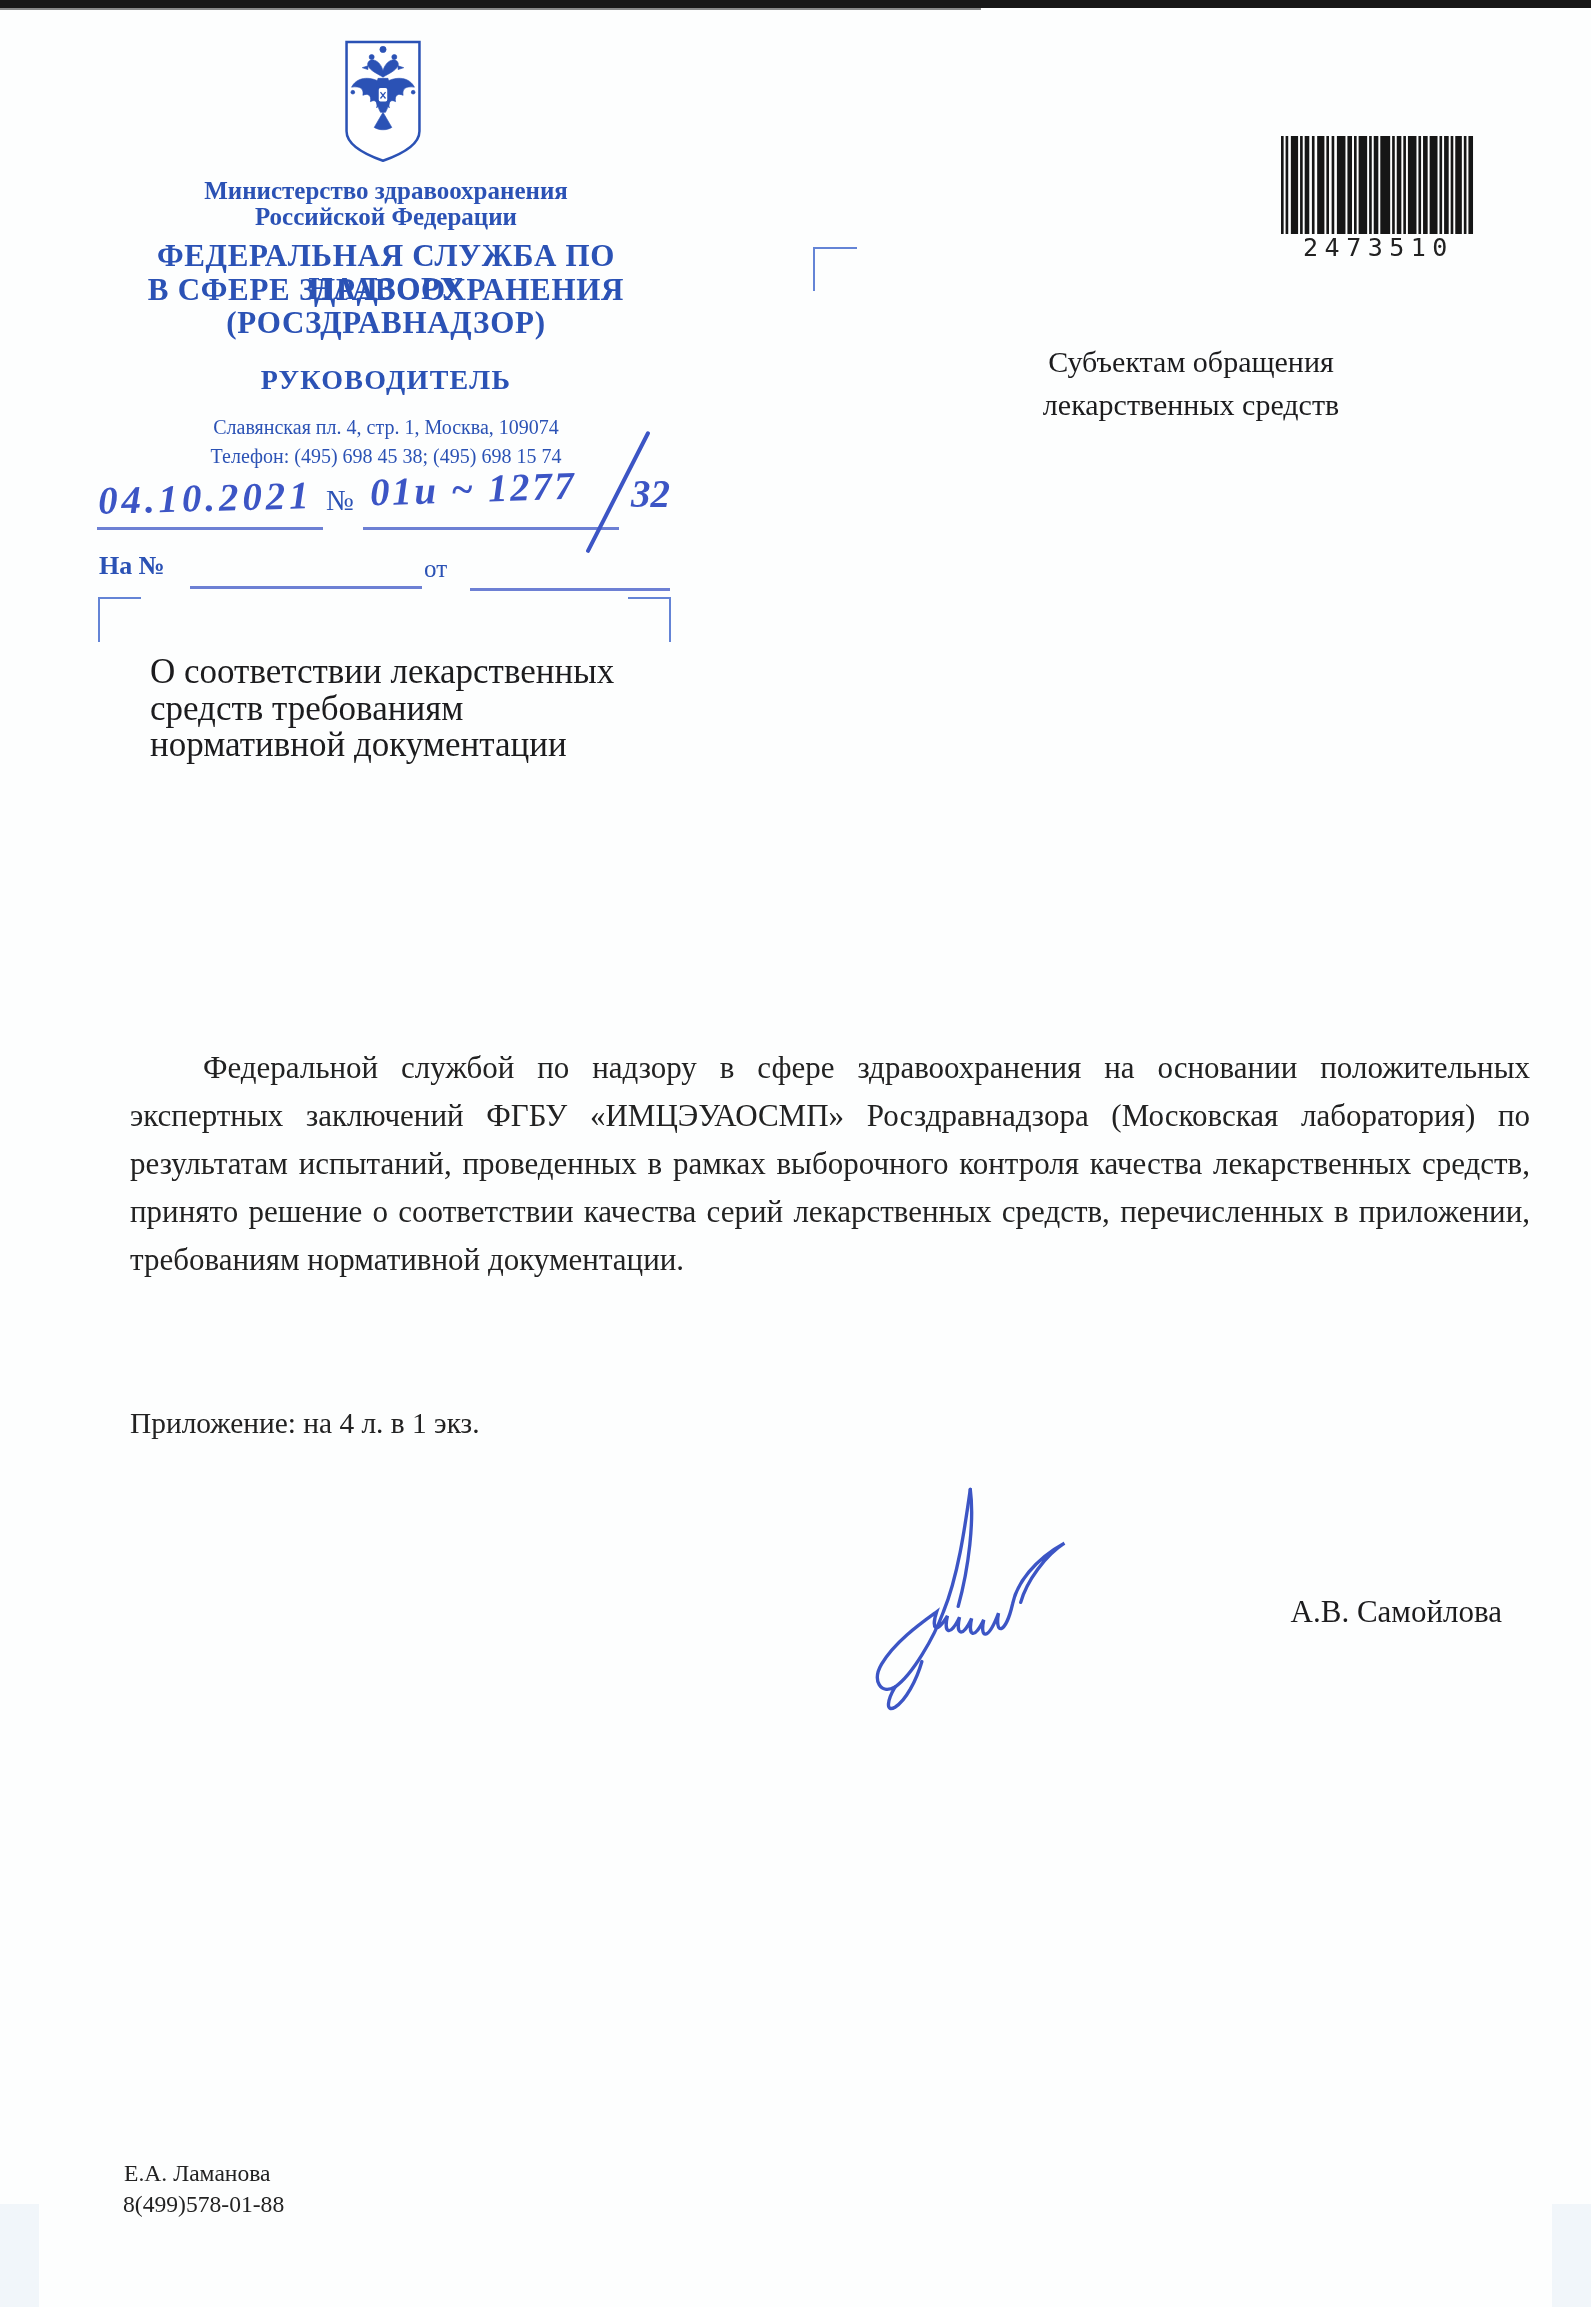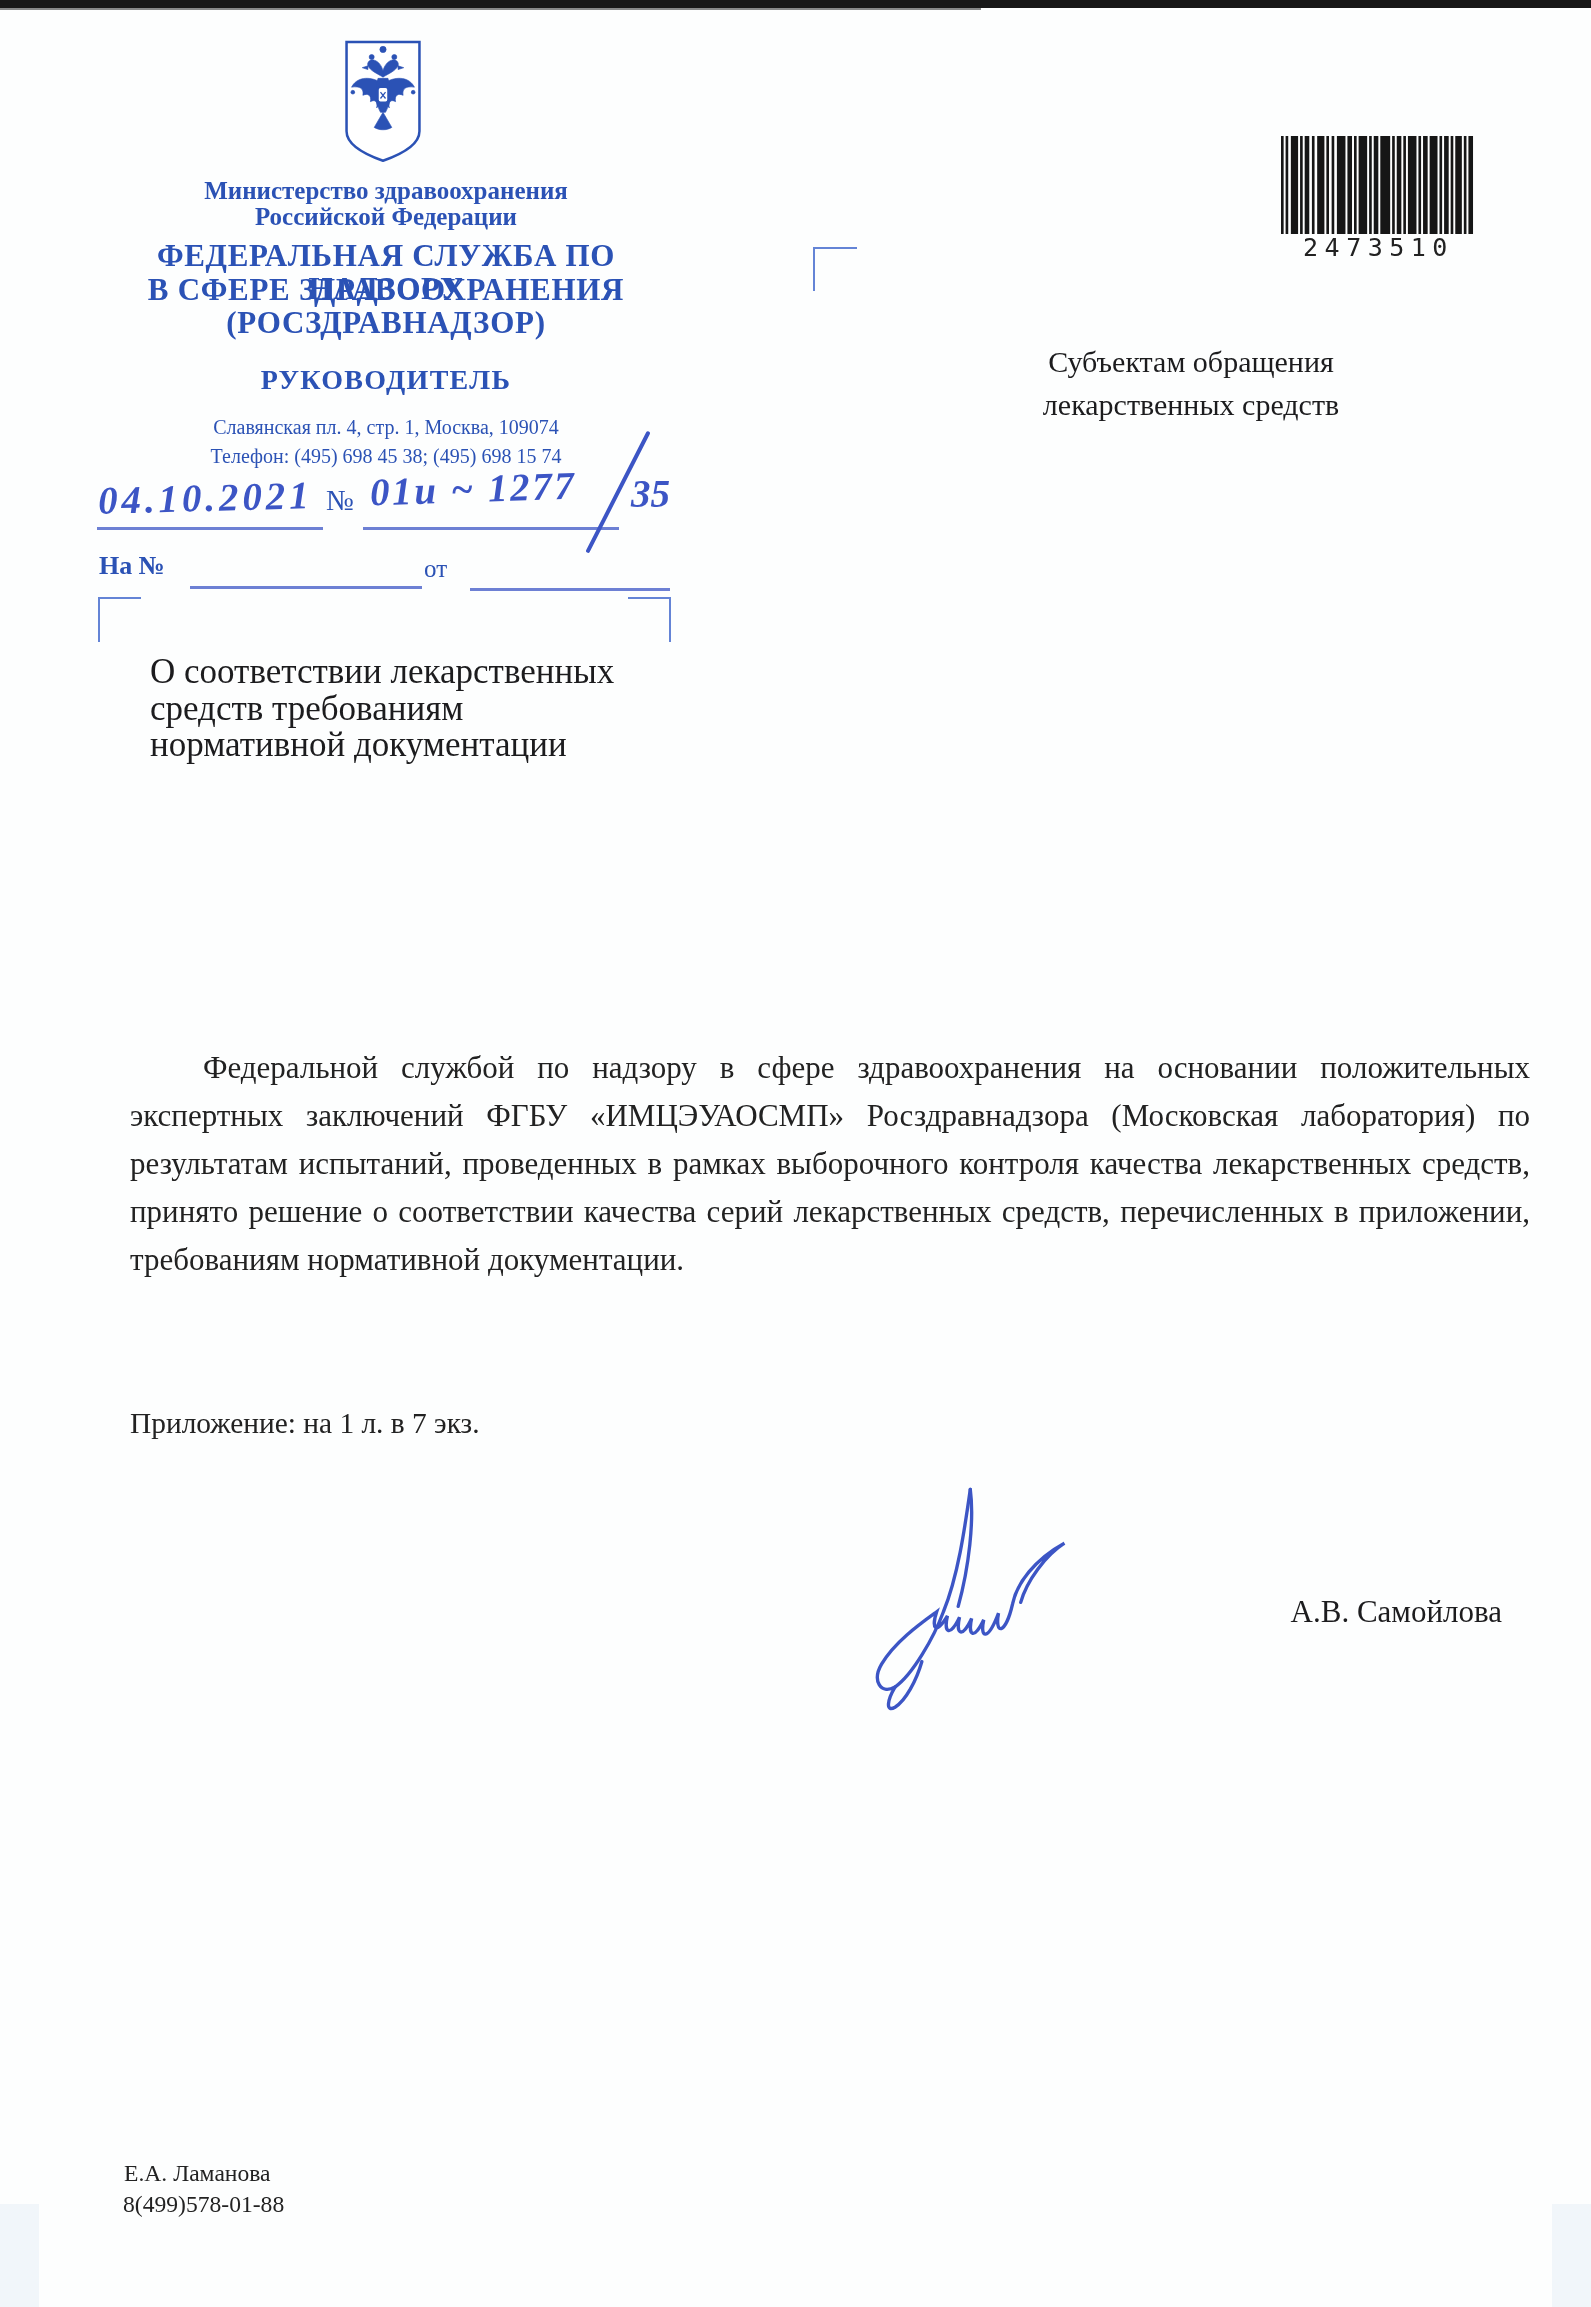--- a/index.html
+++ b/index.html
@@ -162,36 +162,36 @@
     <div>Субъектам обращения</div>
     <div>лекарственных средств</div>
   </div>
 
   <div class="abs hand hw-date">04.10.2021</div>
   <div class="abs u-line u-date"></div>
   <div class="abs no-sign">№</div>
   <div class="abs hand hw-number">01и ~ 1277</div>
   <div class="abs u-line u-number"></div>
   <div class="abs hw-slash"></div>
-  <div class="abs hand hw-suffix">35</div>
+  <div class="abs hand hw-suffix">32</div>
 
   <div class="abs reply-label">На №</div>
   <div class="abs u-line u-reply1"></div>
   <div class="abs from-label">от</div>
   <div class="abs u-line u-reply2"></div>
 
   <div class="abs corner corner-l"></div>
   <div class="abs corner corner-r"></div>
 
   <div class="abs subject subj1">О соответствии лекарственных</div>
   <div class="abs subject subj2">средств требованиям</div>
   <div class="abs subject subj3">нормативной документации</div>
 
   <p class="abs body-par">Федеральной службой по надзору в сфере здравоохранения на основании положительных экспертных заключений ФГБУ «ИМЦЭУАОСМП» Росздравнадзора (Московская лаборатория) по результатам испытаний, проведенных в рамках выборочного контроля качества лекарственных средств, принято решение о соответствии качества серий лекарственных средств, перечисленных в приложении, требованиям нормативной документации.</p>
-  <div class="abs attachment">Приложение: на 1 л. в 7 экз.</div>
+  <div class="abs attachment">Приложение: на 4 л. в 1 экз.</div>
 
   <div class="abs signature">
     <svg viewBox="0 0 330 360" width="222" height="242" fill="none" stroke="#3c55c5" stroke-width="5" stroke-linecap="round">
       <path d="M158,14 C150,70 140,142 118,196 C104,234 72,290 46,308
                C24,320 12,298 26,274 C46,240 86,212 108,196
                C100,220 106,232 124,202
                C118,228 128,234 142,204
                C136,230 146,236 160,206
                C154,232 164,238 178,208
                C172,236 184,240 200,198

